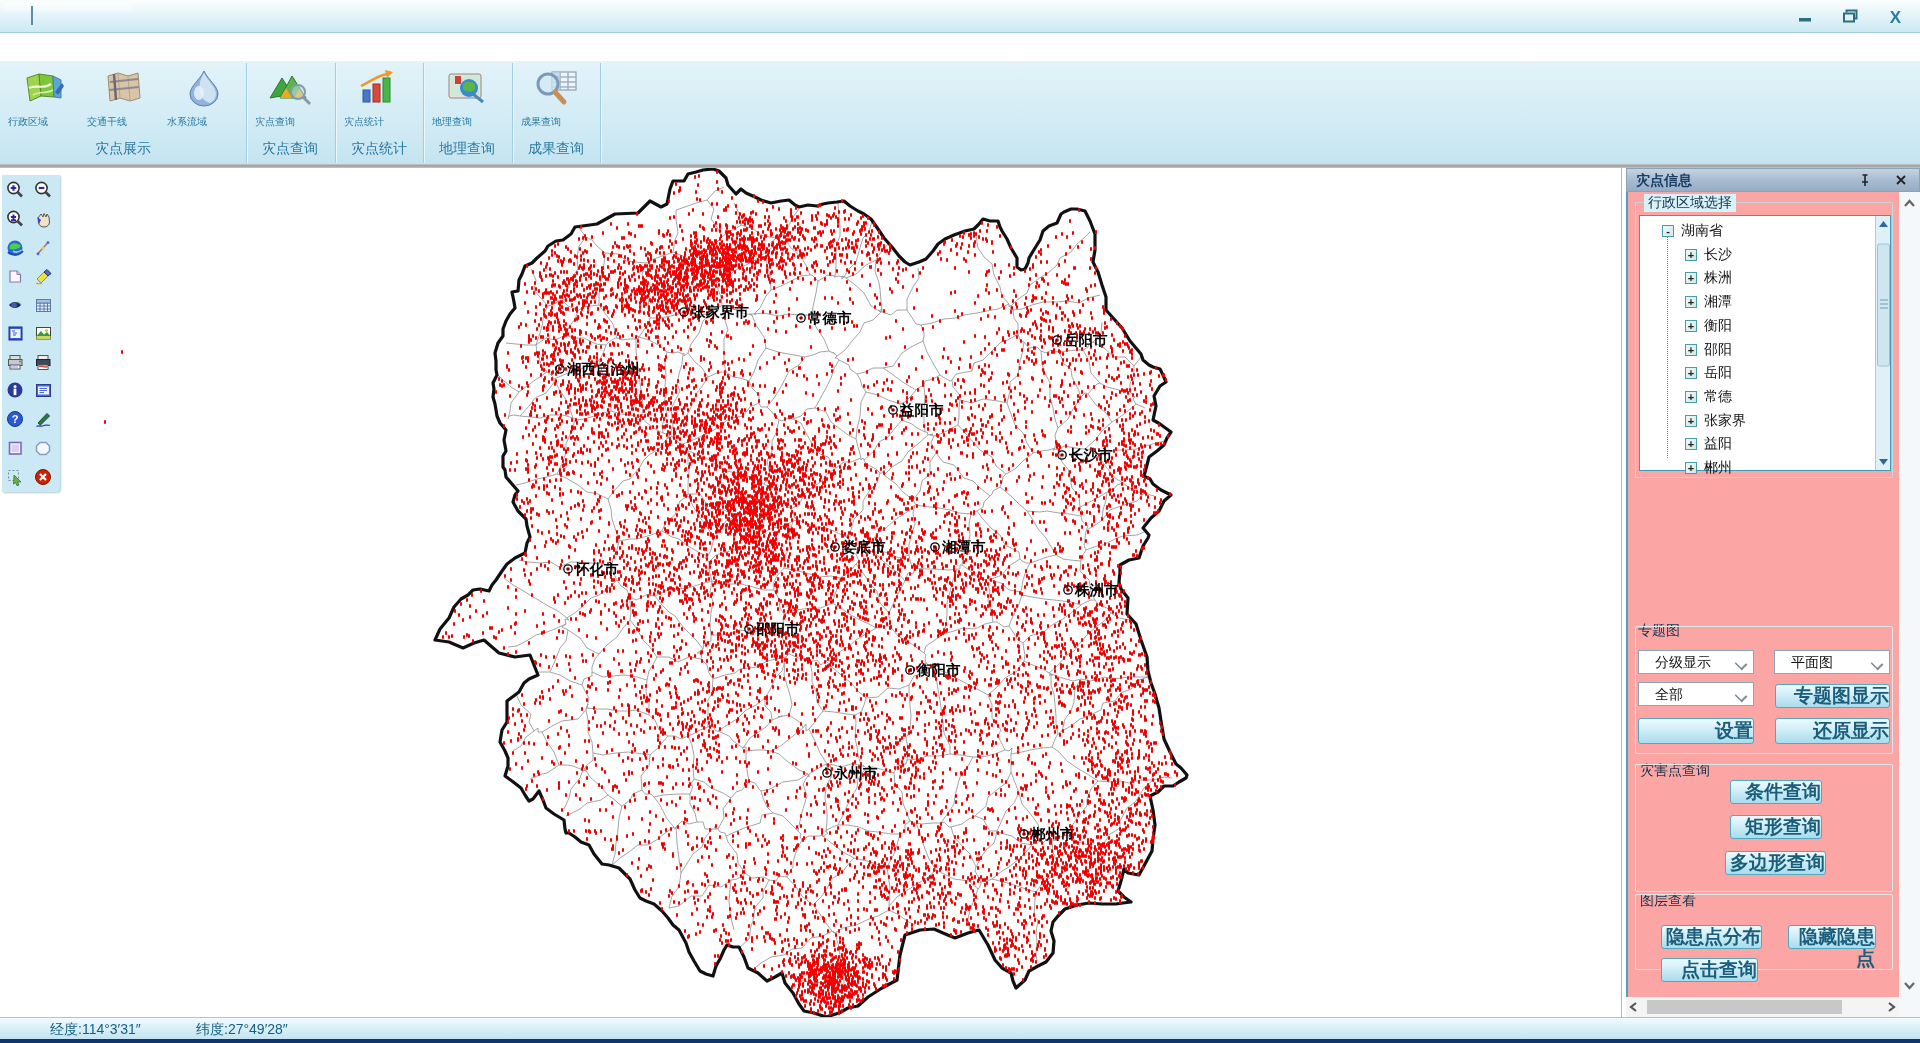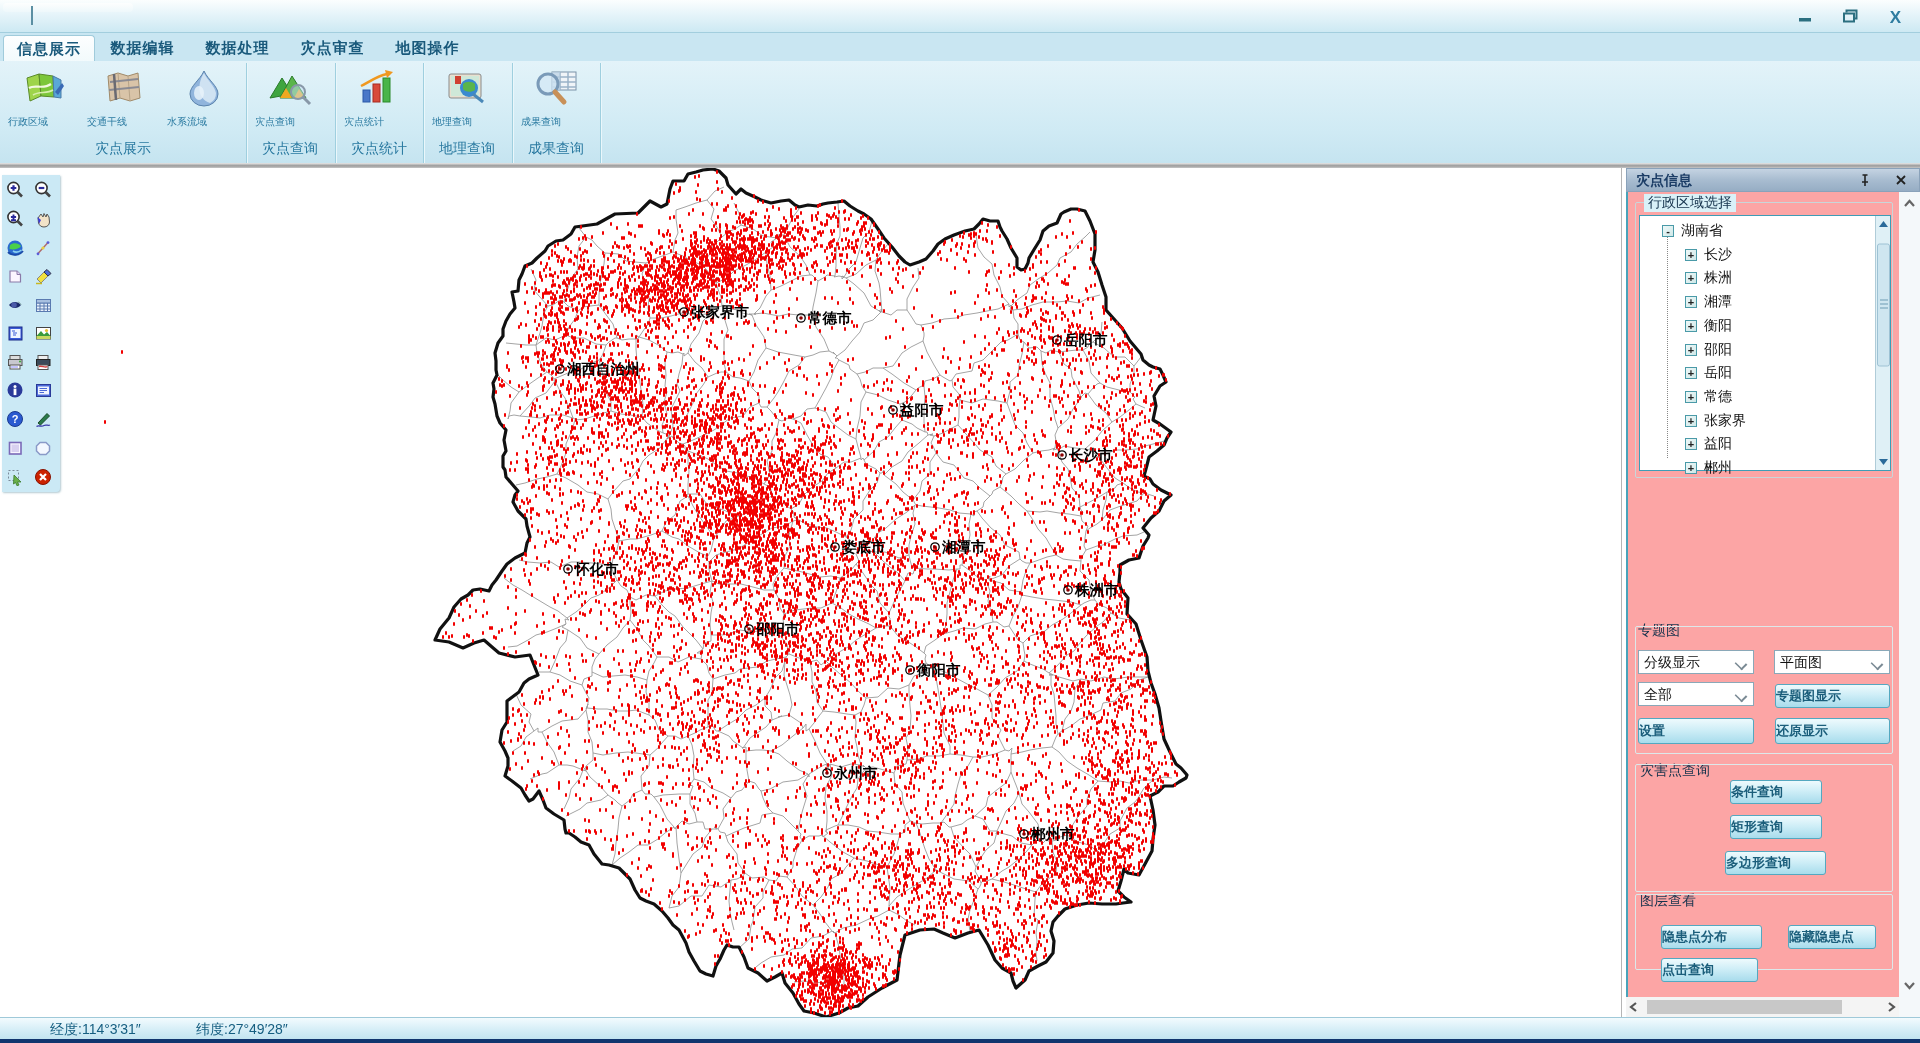--- a/index.html
+++ b/index.html
@@ -26,22 +26,22 @@
 
 #panel{position:absolute;left:1626px;top:168px;width:294px;height:849px;background:#d9f1f8}
 #phead{position:absolute;left:0;top:0;width:294px;height:24px;background:linear-gradient(#c4d3e2,#a8bcd0 50%,#96adc4);border:1px solid #8aa2ba}
 #phead .t{position:absolute;left:9px;top:3px;font-size:14px;font-weight:bold;color:#1c3d66}
 #pbody{position:absolute;left:0;top:24px;width:273px;height:805px;background:#fca5a5;border-left:2px solid #49a3ba}
 #pscroll{position:absolute;left:273px;top:24px;width:21px;height:825px;background:#f4f8fa}
 #phscroll{position:absolute;left:0;top:829px;width:273px;height:20px;background:#f4f4f4}
 .gbox{position:absolute;border:1px solid #c9d6d9;border-radius:2px}
 .glabel{position:absolute;top:-9px;left:8px;background:#d9f1f8;padding:0 4px;font-size:14px;color:#16334d}
 .sect{position:absolute;font-size:14px;color:#16334d}
-.btn{position:absolute;background:linear-gradient(#eefafd,#cfeef7 45%,#a8dcec);border:1px solid #54a8c0;border-radius:3px;color:#1b5e7b;font-size:13px;font-weight:bold;text-align:left}
-.combo{position:absolute;background:#fff;border:1px solid #8aa8b8;font-size:14px;color:#111;line-height:20px;padding-left:5px}
+.btn{position:absolute;background:linear-gradient(#eefafd,#cfeef7 45%,#a8dcec);border:1px solid #54a8c0;border-radius:3px;color:#1b5e7b;font-size:19px;font-weight:bold;text-align:right}
+.combo{position:absolute;background:#fff;border:1px solid #8aa8b8;font-size:14px;color:#111;line-height:20px;padding-left:16px}
 .combo:after{content:"";position:absolute;right:7px;top:8px;width:8px;height:8px;border-right:2px solid #7a8a94;border-bottom:2px solid #7a8a94;transform:rotate(45deg) scale(1,.8);transform-origin:center}
 
 #treebox{position:absolute;left:11px;top:23px;width:252px;height:256px;background:#fff;border:1px solid #3d9db6}
 .tn{position:absolute;font-size:14px;color:#111;white-space:nowrap}
 .pm{position:absolute;width:12px;height:12px;background:linear-gradient(135deg,#eef8f8,#cfe8e8);border:1px solid #4a9aa8;color:#222;font-size:11px;line-height:10px;text-align:center;font-weight:bold}
 
 #status{position:absolute;left:0;top:1017px;width:1920px;height:22px;background:linear-gradient(#f3fbfe,#d6eef7 55%,#c2e4f0);border-top:1px solid #9fc9d9}
 #status .s{position:absolute;top:3px;font-size:14px;font-weight:normal;color:#155e80}
 #navy{position:absolute;left:0;top:1039px;width:1920px;height:4px;background:#10356e}
 .clab{font-weight:bold;font-size:14.5px;fill:#000;font-family:"Liberation Sans",sans-serif}
@@ -51,27 +51,20 @@
   <div id="qat"></div>
       <div id="cursorbar"></div>
   <svg style="position:absolute;right:0;top:0" width="140" height="30" viewBox="0 0 140 30">
     <rect x="19" y="18" width="12" height="3.5" fill="#2b6f80"></rect>
     <g stroke="#2b6f80" fill="none" stroke-width="2">
           <rect x="64" y="13.5" width="10" height="8"></rect>
           <path d="M66.5 12.5v-2h10v8h-2.5"></path>
         </g>
     <text x="115.5" y="23" text-anchor="middle" font-size="17" font-weight="bold" fill="#2e7ca0">X</text>
   </svg>
-</div>
-<div id="tabrow">
-  <div class="tab sel" style="left:3px;width:92px">信息展示</div>
-  <div class="tab" style="left:95px;width:95px">数据编辑</div>
-  <div class="tab" style="left:190px;width:95px">数据处理</div>
-  <div class="tab" style="left:285px;width:95px">灾点审查</div>
-  <div class="tab" style="left:380px;width:95px">地图操作</div>
 </div>
 <div id="ribbon">
   <div class="rsep" style="left:246px"></div>
       <div class="rsep" style="left:335px"></div>
   <div class="rsep" style="left:423px"></div>
       <div class="rsep" style="left:512px"></div>
   <div class="rsep" style="left:600px"></div>
   <svg class="ricon" style="left:21px" viewBox="0 0 44 40">
     <path d="M6 10 L18 6 L20 28 L9 33 Z" fill="#9ed44a" stroke="#5a8a2a" stroke-width="1"></path>
     <path d="M18 6 L32 8 L33 29 L20 28 Z" fill="#7cc63a" stroke="#5a8a2a" stroke-width="1"></path>

